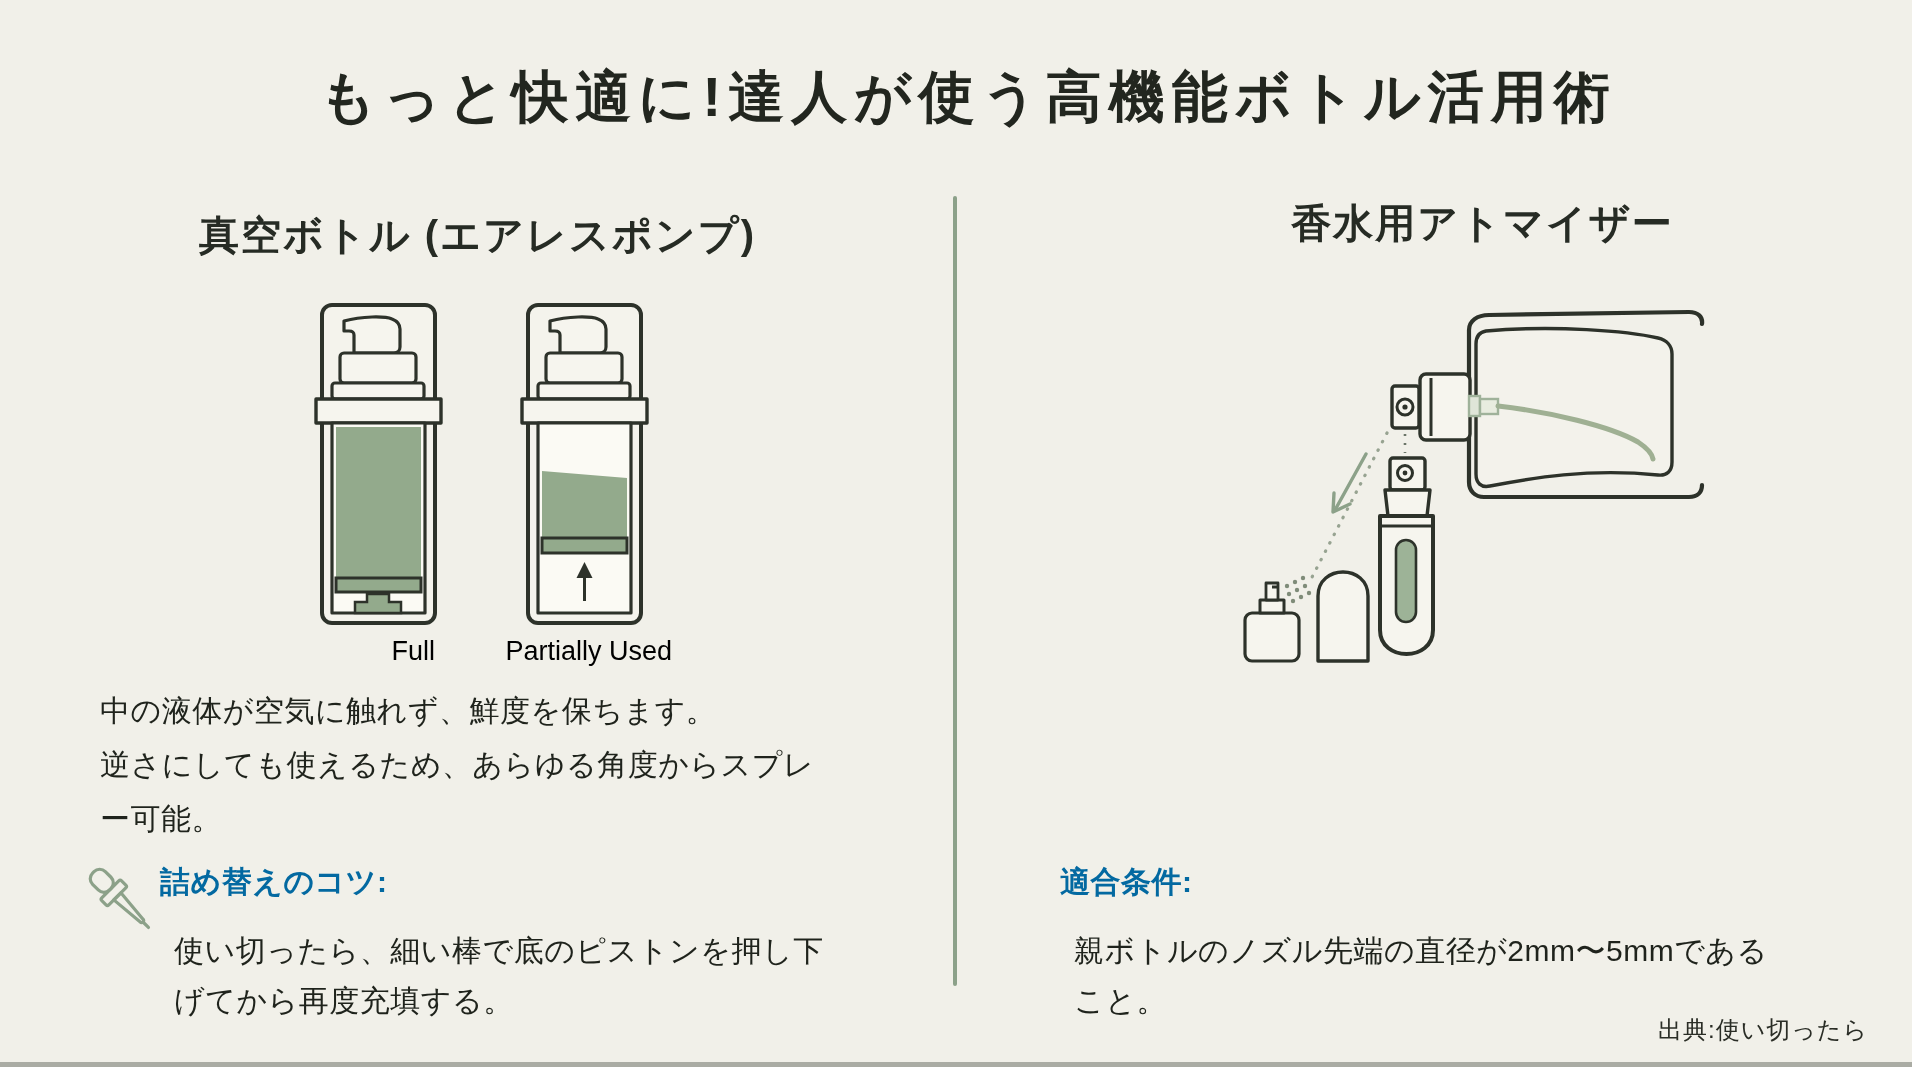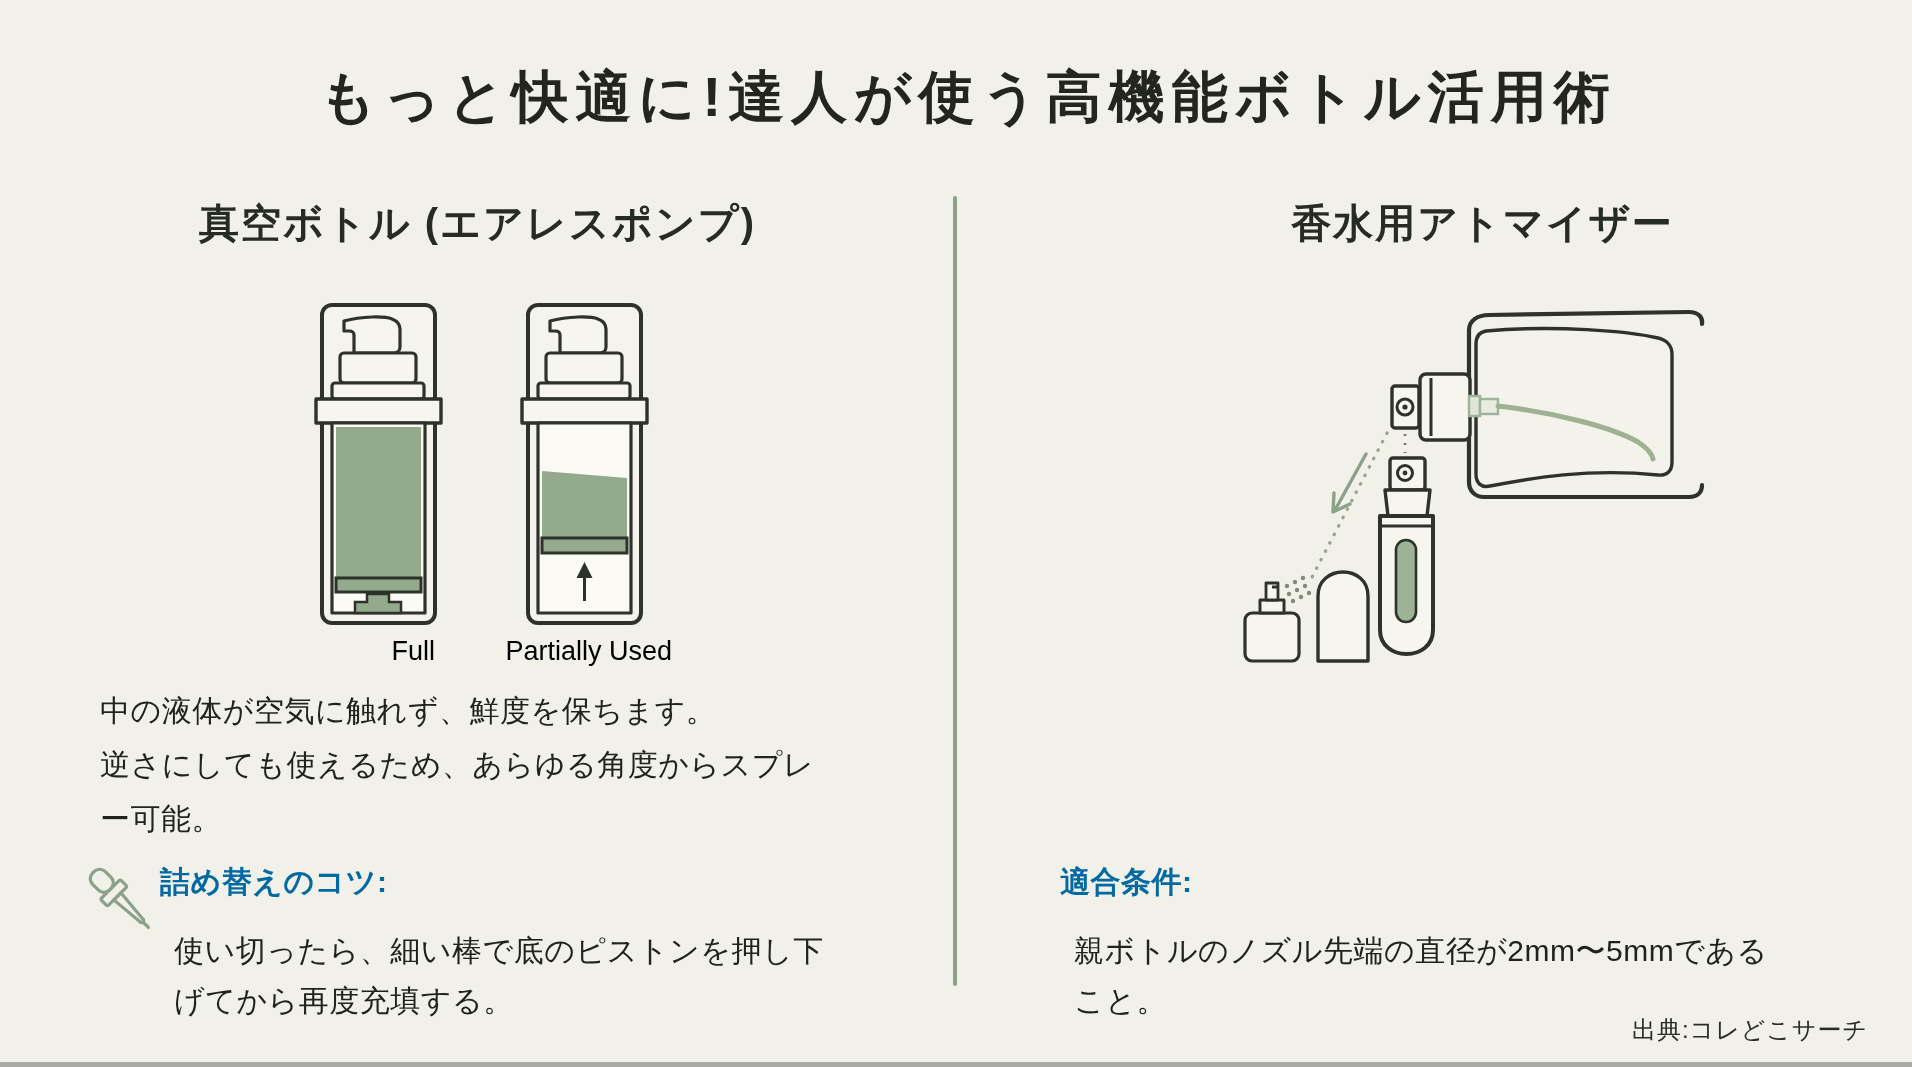--- a/index.html
+++ b/index.html
@@ -19,21 +19,21 @@
     text-align:center;
     font-size:56px;font-weight:700;letter-spacing:7px;
     color:#22261f;margin:12px;
   }
   .col-heading{
     position:absolute;top:196px;margin:0;
     text-align:center;
     font-size:40px;font-weight:700;letter-spacing:2px;
     color:#262b24;
   }
-  .col-heading.left{left:0;width:955px;}
+  .col-heading.left{left:0;width:955px;margin-top:12px;}
   .col-heading.right{left:1004px;width:957px;}
   .divider{
     position:absolute;left:953px;top:196px;
     width:4px;height:790px;border-radius:2px;
     background:#8ca189;
   }
   .illu{position:absolute;}
   .diagram-label{
     position:absolute;top:636px;
     text-align:right;font-size:27px;color:#000000;
@@ -187,16 +187,16 @@
       <circle cx="103" cy="311" r="2.2"></circle>
         <circle cx="111" cy="307" r="2.2"></circle>
         <circle cx="119" cy="303" r="2.2"></circle>
     </g>
   </svg>
 
   <p class="tip-title right">適合条件:</p>
   <p class="tip-body right">親ボトルのノズル先端の直径が2mm〜5mmである
 こと。</p>
 
-  <p class="source-credit">出典:コレどこサーチ</p>
+  <p class="source-credit">出典:使い切ったら</p>
 
   <div class="bottom-edge"></div>
 </div>
 
 </body></html>

